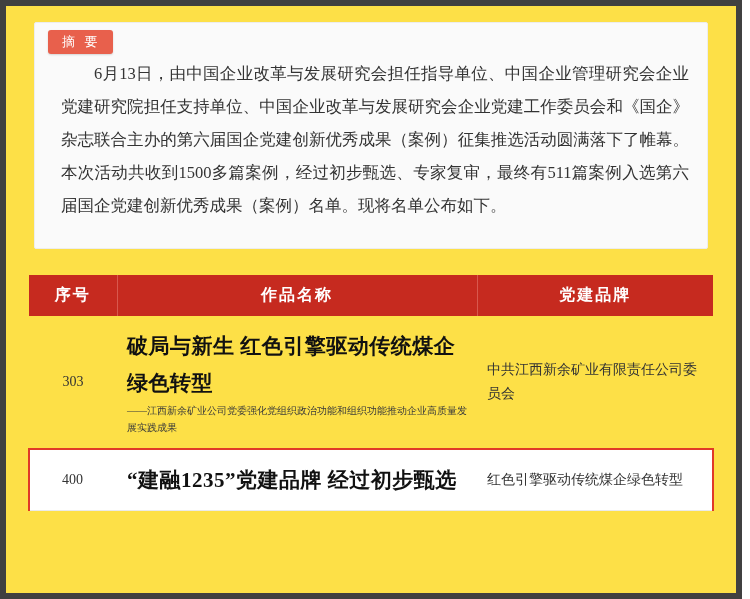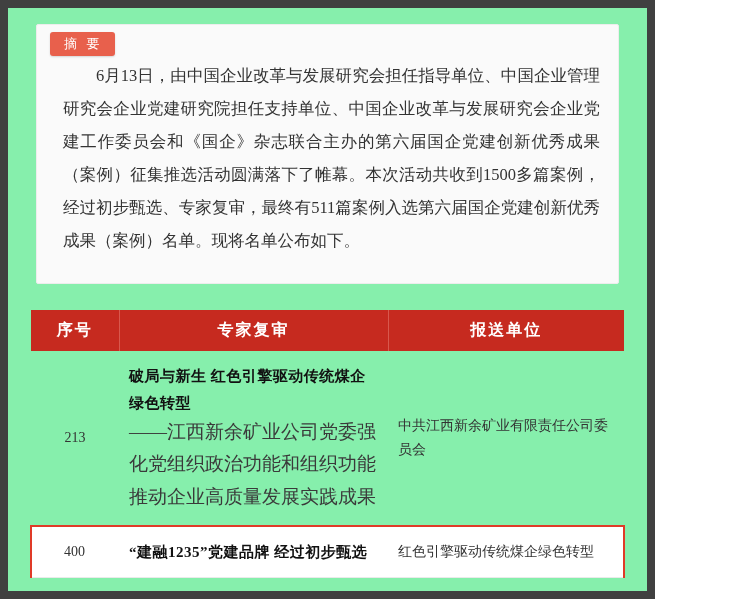--- a/index.html
+++ b/index.html
@@ -9,25 +9,25 @@
   body {
     width: 750px;
     height: 599px;
     background: #ffffff;
     font-family: "Liberation Sans", sans-serif;
     color: #222;
     overflow: hidden;
   }
   .page {
     position: relative;
-    width: 655px;
+    width: 742px;
     height: 599px;
     box-sizing: border-box;
-    border: 8px solid #404040;
-    background: #86efac;
+    border: 6px solid #404040;
+    background: #fde047;
   }
 
   
   .abstract-wrap {
     position: relative;
     margin: 16px 28px 0 28px;
   }
   .abstract-tag {
     position: absolute;
     top: 8px;
@@ -97,26 +97,26 @@
     color: #333;
     font-family: "Liberation Serif", serif;
   }
   td.title {
     color: #111;
     line-height: 1.75;
     font-family: "Liberation Serif", serif;
   }
   .title-main {
     font-weight: bold;
-    font-size: 15px;
+    font-size: 21px;
     letter-spacing: 0.5px;
   }
   .title-sub {
     display: block;
-    font-size: 19px;
+    font-size: 10px;
     color: #3a3a3a;
     font-weight: normal;
     line-height: 1.7;
   }
   td.org {
     color: #333;
     font-size: 13.5px;
     line-height: 1.7;
     font-family: Liberation Serif, serif;
   }
@@ -146,27 +146,27 @@
   <div class="table-wrap">
     <table class="list">
       <colgroup>
         <col class="c-num">
         <col class="c-title">
         <col class="c-org">
       </colgroup>
       <thead>
         <tr>
           <th>序号</th>
-          <th>专家复审</th>
-          <th>报送单位</th>
+          <th>作品名称</th>
+          <th>党建品牌</th>
         </tr>
       </thead>
       <tbody>
         <tr>
-          <td class="num">213</td>
+          <td class="num">303</td>
           <td class="title">
             <span class="title-main">破局与新生 红色引擎驱动传统煤企绿色转型</span>
             <span class="title-sub">——江西新余矿业公司党委强化党组织政治功能和组织功能推动企业高质量发展实践成果</span>
           </td>
           <td class="org">中共江西新余矿业有限责任公司委员会</td>
         </tr>
         <tr class="row-highlight">
           <td class="num">400</td>
           <td class="title">
             <span class="title-main">“建融1235”党建品牌 经过初步甄选</span>

